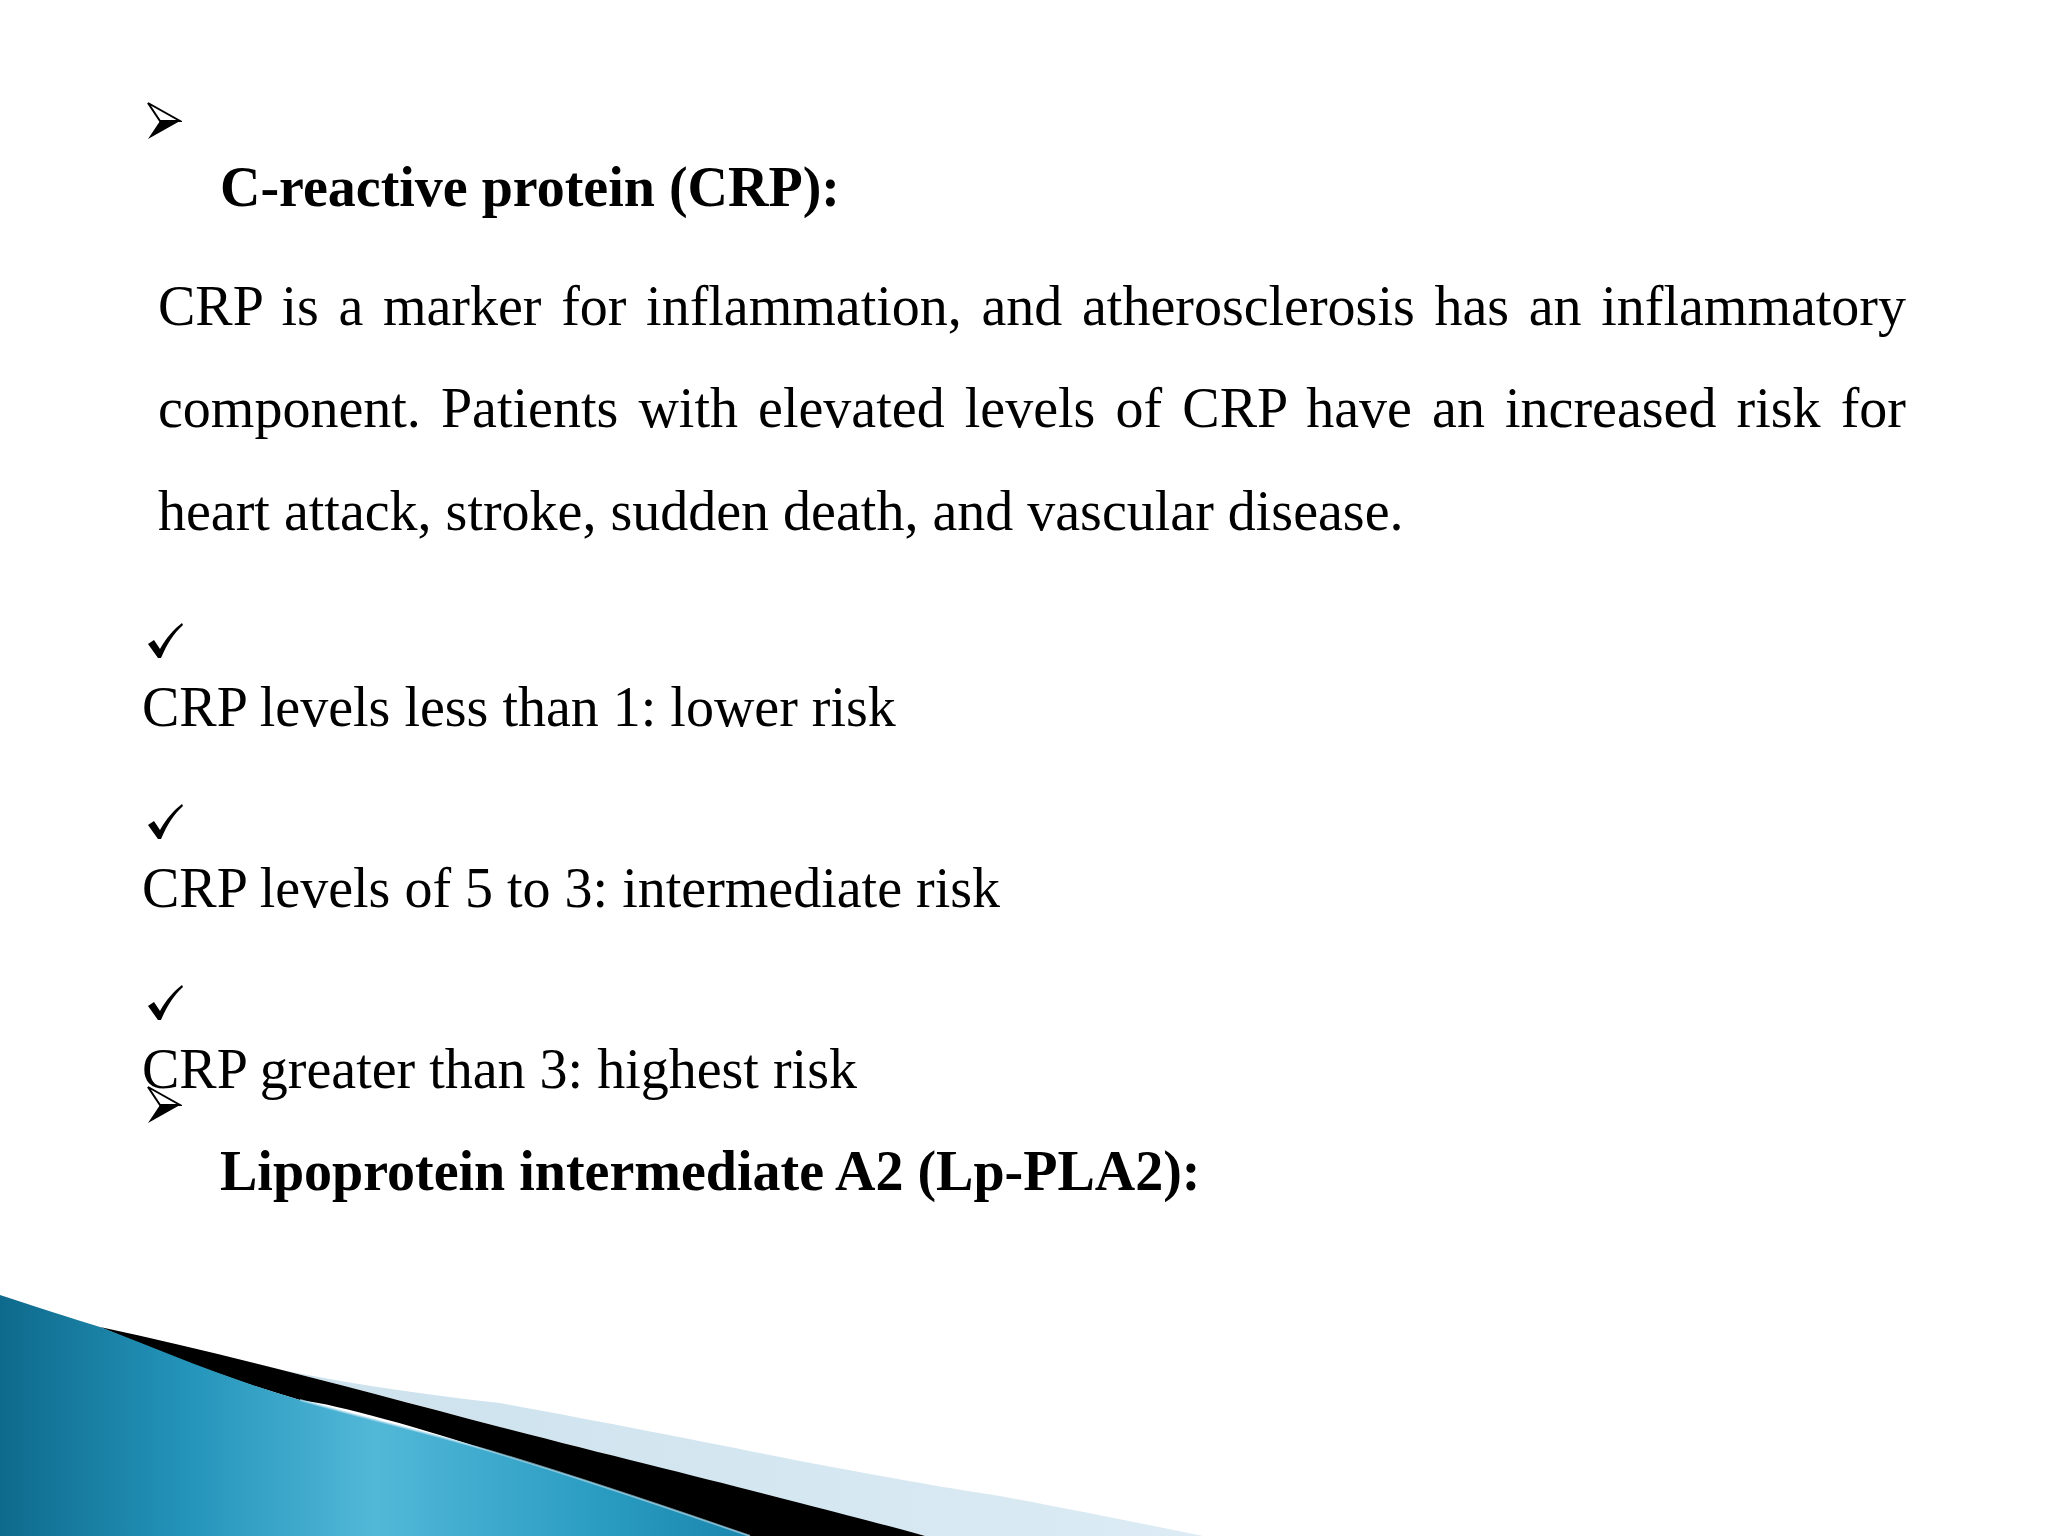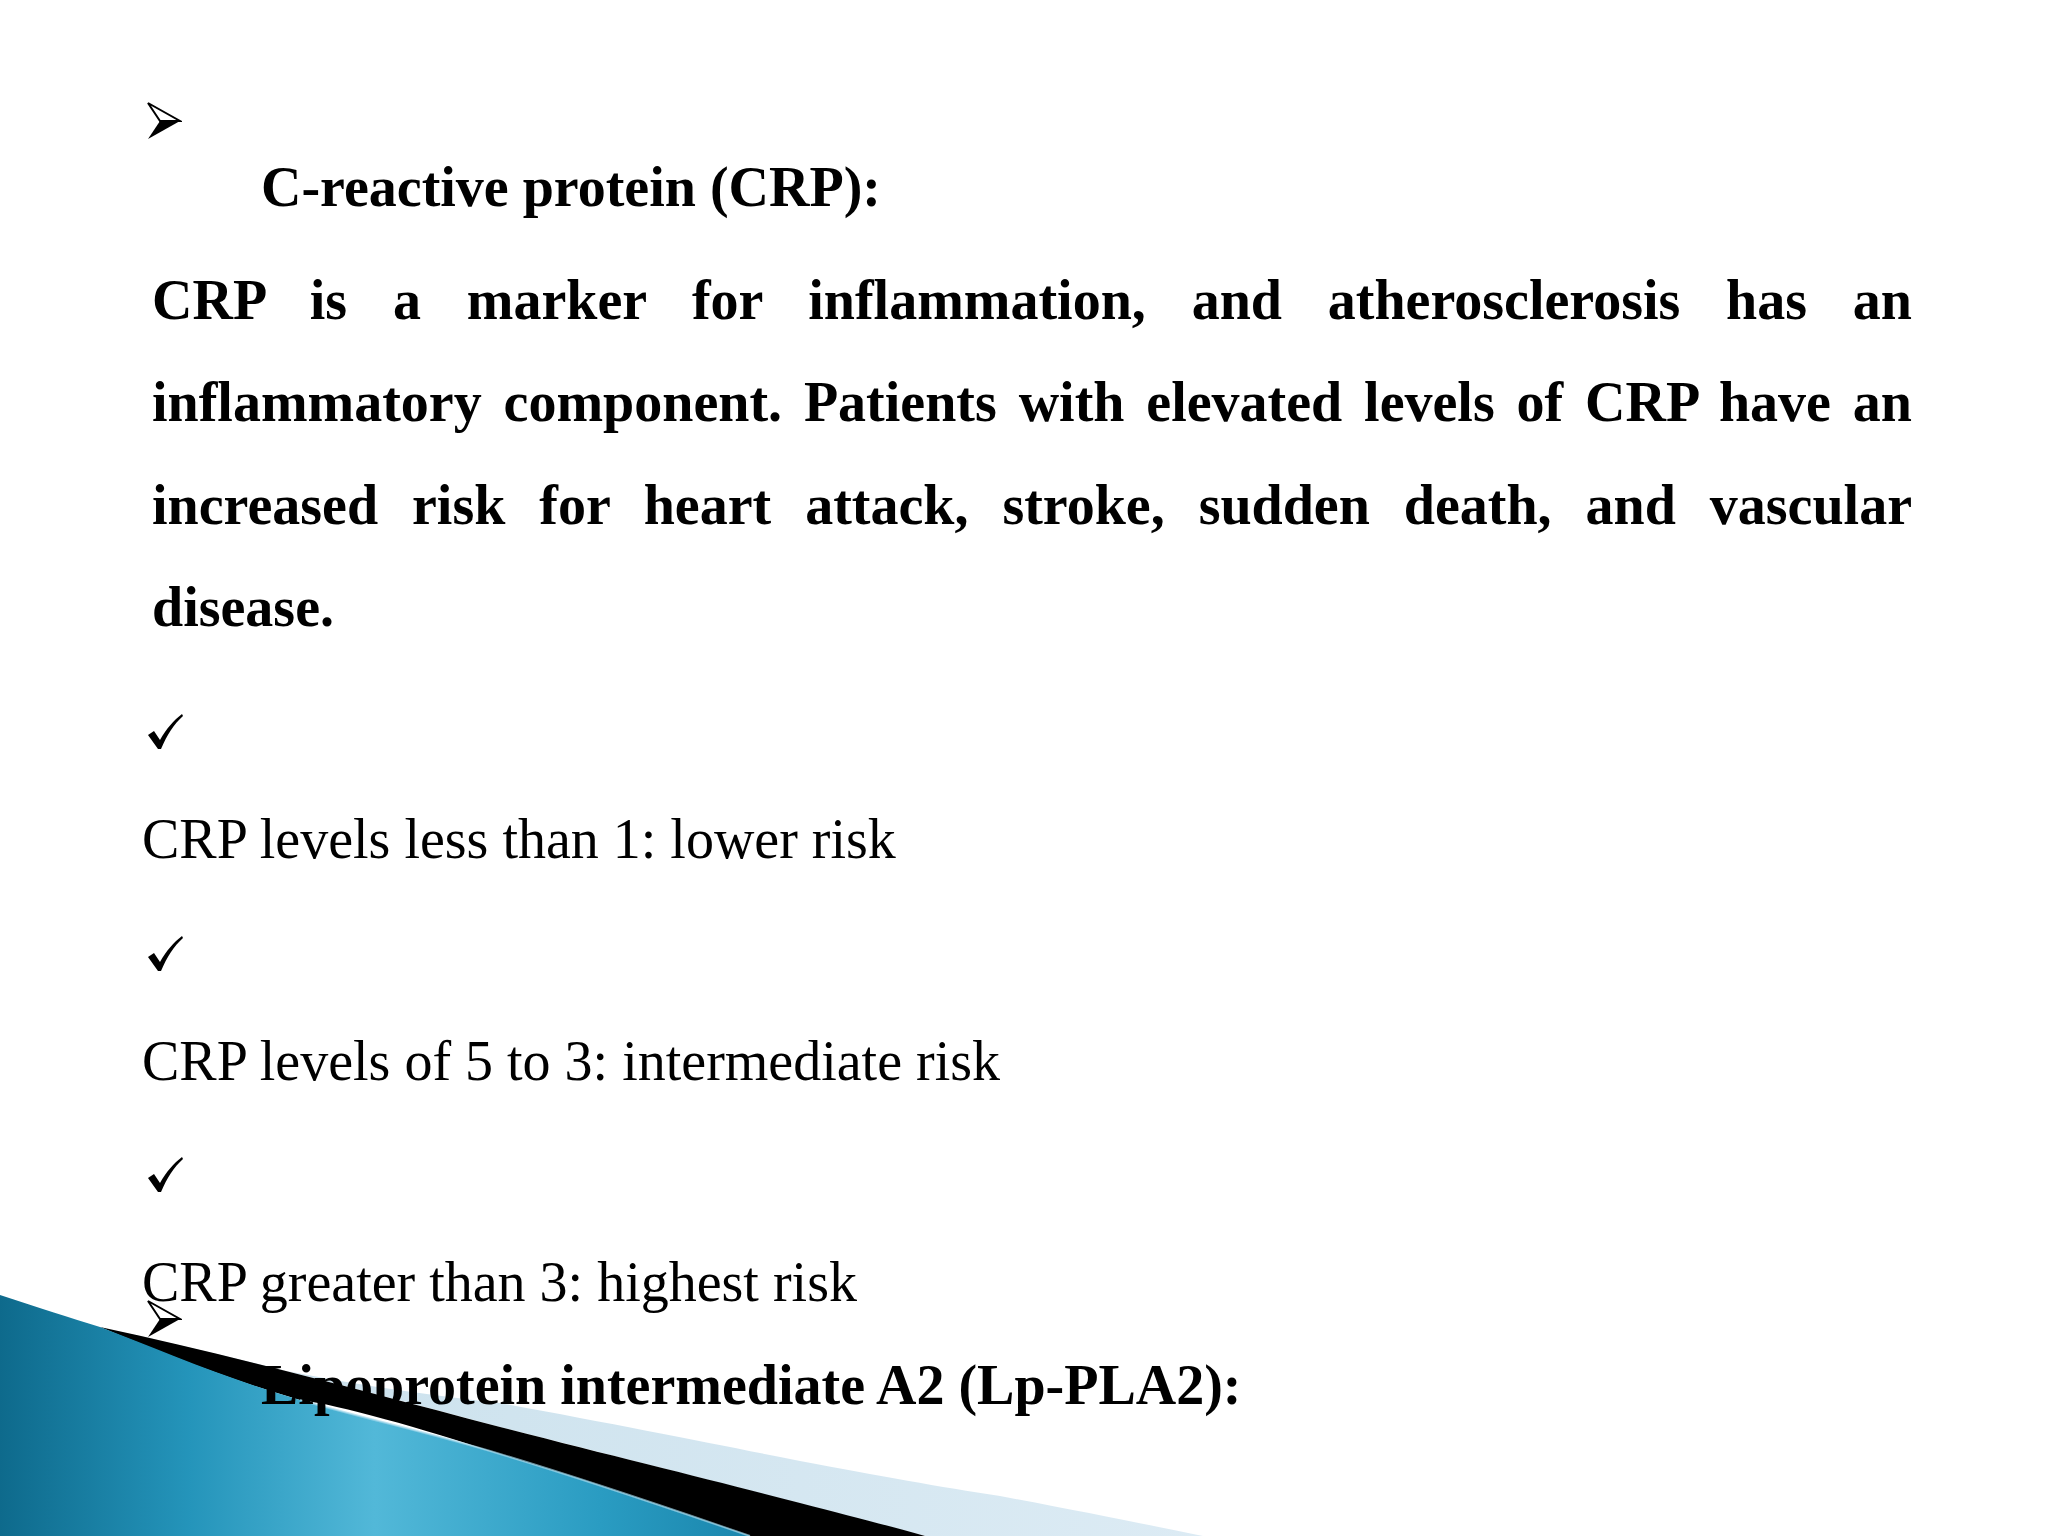--- a/index.html
+++ b/index.html
@@ -26,21 +26,20 @@
       left: 142px;
       top: 136px;
       width: 1780px;
       font-size: 56px;
       line-height: 102.6px;
     }
     .line {
       display: block;
       white-space: pre-wrap;
       margin: 0;
-      gap: 41px;
     }
     .heading {
       font-weight: bold;
       display: flex;
       align-items: baseline;
     }
     .bullet-row {
       display: flex;
       align-items: baseline;
       flex-direction: column;
@@ -53,22 +52,21 @@
       height: 1px;
     }
     .marker svg {
       position: absolute;
       left: 4px;
       bottom: -4px;
     }
     .para {
       text-align: justify;
       text-align-last: left;
-      margin: 10px;
-      font-weight: bold;
+      margin: 16px;
     }
     .swoosh {
       position: absolute;
       left: 0;
       top: 0;
       width: 2048px;
       height: 1536px;
       pointer-events: none;
     }
   </style>

